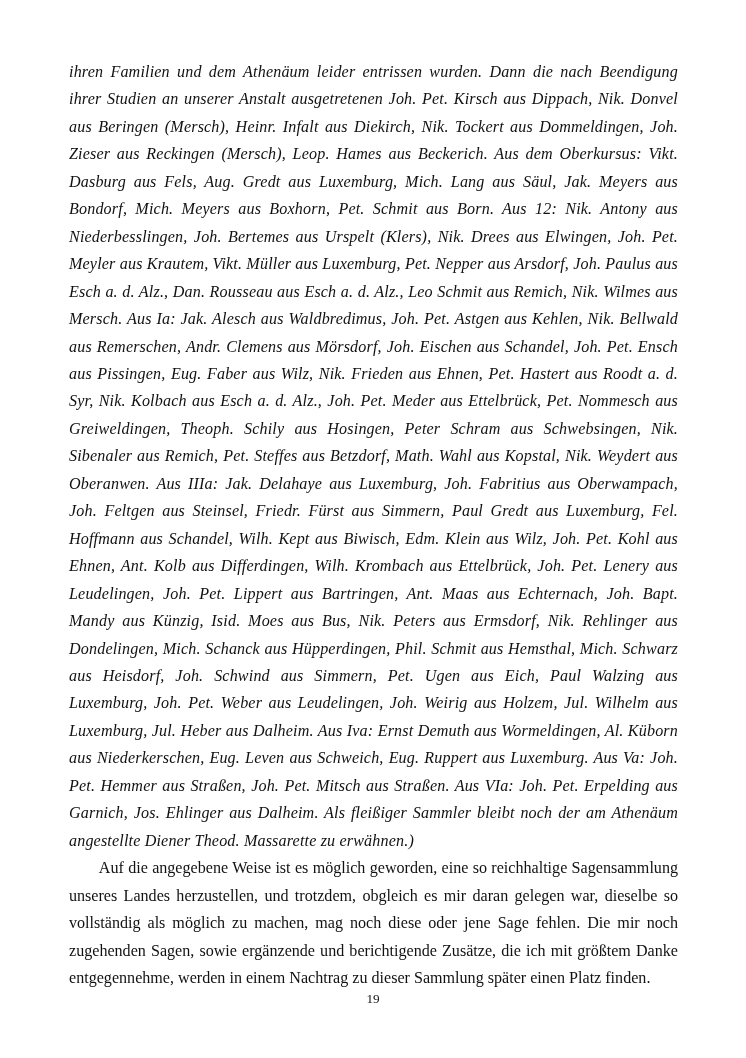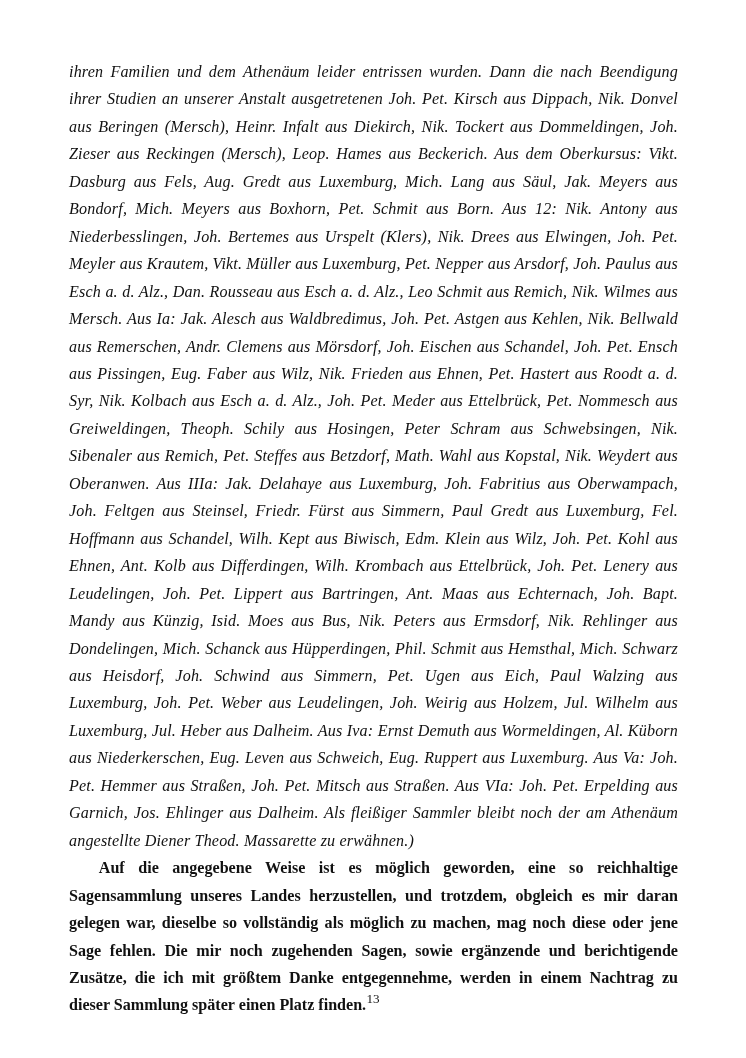--- a/index.html
+++ b/index.html
@@ -51,21 +51,20 @@
   }
 
   
   .para.roman {
     font-style: normal;
     text-indent: 1.85em;
   }
 
   .para + .para {
     margin-top: 0;
-    font-weight: bold;
   }
 
   .folio {
     position: absolute;
     left: 0;
     top: 991px;
     width: 746px;
     text-align: center;
     font-size: 13.2px;
     font-style: normal;
@@ -79,15 +78,15 @@
 
   <div class="text-block">
 
     <p class="para italic">ihren Familien und dem Athenäum leider entrissen wurden. Dann die nach Beendigung ihrer Studien an unserer Anstalt ausgetretenen Joh. Pet. Kirsch aus Dippach, Nik. Donvel aus Beringen (Mersch), Heinr. Infalt aus Diekirch, Nik. Tockert aus Dommeldingen, Joh. Zieser aus Reckingen (Mersch), Leop. Hames aus Beckerich. Aus dem Oberkursus: Vikt. Dasburg aus Fels, Aug. Gredt aus Luxemburg, Mich. Lang aus Säul, Jak. Meyers aus Bondorf, Mich. Meyers aus Boxhorn, Pet. Schmit aus Born. Aus 12: Nik. Antony aus Niederbesslingen, Joh. Bertemes aus Urspelt (Klers), Nik. Drees aus Elwingen, Joh. Pet. Meyler aus Krautem, Vikt. Müller aus Luxemburg, Pet. Nepper aus Arsdorf, Joh. Paulus aus Esch a. d. Alz., Dan. Rousseau aus Esch a. d. Alz., Leo Schmit aus Remich, Nik. Wilmes aus Mersch. Aus Ia: Jak. Alesch aus Waldbredimus, Joh. Pet. Astgen aus Kehlen, Nik. Bellwald aus Remerschen, Andr. Clemens aus Mörsdorf, Joh. Eischen aus Schandel, Joh. Pet. Ensch aus Pissingen, Eug. Faber aus Wilz, Nik. Frieden aus Ehnen, Pet. Hastert aus Roodt a. d. Syr, Nik. Kolbach aus Esch a. d. Alz., Joh. Pet. Meder aus Ettelbrück, Pet. Nommesch aus Greiweldingen, Theoph. Schily aus Hosingen, Peter Schram aus Schwebsingen, Nik. Sibenaler aus Remich, Pet. Steffes aus Betzdorf, Math. Wahl aus Kopstal, Nik. Weydert aus Oberanwen. Aus IIIa: Jak. Delahaye aus Luxemburg, Joh. Fabritius aus Oberwampach, Joh. Feltgen aus Steinsel, Friedr. Fürst aus Simmern, Paul Gredt aus Luxemburg, Fel. Hoffmann aus Schandel, Wilh. Kept aus Biwisch, Edm. Klein aus Wilz, Joh. Pet. Kohl aus Ehnen, Ant. Kolb aus Differdingen, Wilh. Krombach aus Ettelbrück, Joh. Pet. Lenery aus Leudelingen, Joh. Pet. Lippert aus Bartringen, Ant. Maas aus Echternach, Joh. Bapt. Mandy aus Künzig, Isid. Moes aus Bus, Nik. Peters aus Ermsdorf, Nik. Rehlinger aus Dondelingen, Mich. Schanck aus Hüpperdingen, Phil. Schmit aus Hemsthal, Mich. Schwarz aus Heisdorf, Joh. Schwind aus Simmern, Pet. Ugen aus Eich, Paul Walzing aus Luxemburg, Joh. Pet. Weber aus Leudelingen, Joh. Weirig aus Holzem, Jul. Wilhelm aus Luxemburg, Jul. Heber aus Dalheim. Aus Iva: Ernst Demuth aus Wormeldingen, Al. Küborn aus Niederkerschen, Eug. Leven aus Schweich, Eug. Ruppert aus Luxemburg. Aus Va: Joh. Pet. Hemmer aus Straßen, Joh. Pet. Mitsch aus Straßen. Aus VIa: Joh. Pet. Erpelding aus Garnich, Jos. Ehlinger aus Dalheim. Als fleißiger Sammler bleibt noch der am Athenäum angestellte Diener Theod. Massarette zu erwähnen.)</p>
 
     <p class="para roman">Auf die angegebene Weise ist es möglich geworden, eine so reichhaltige Sagensammlung unseres Landes herzustellen, und trotzdem, obgleich es mir daran gelegen war, dieselbe so vollständig als möglich zu machen, mag noch diese oder jene Sage fehlen. Die mir noch zugehenden Sagen, sowie ergänzende und berichtigende Zusätze, die ich mit größtem Danke entgegennehme, werden in einem Nachtrag zu dieser Sammlung später einen Platz finden.</p>
 
 
   </div>
 
-  <div class="folio">13</div>
+  <div class="folio">19</div>
 
 </div>
 
 </body></html>

